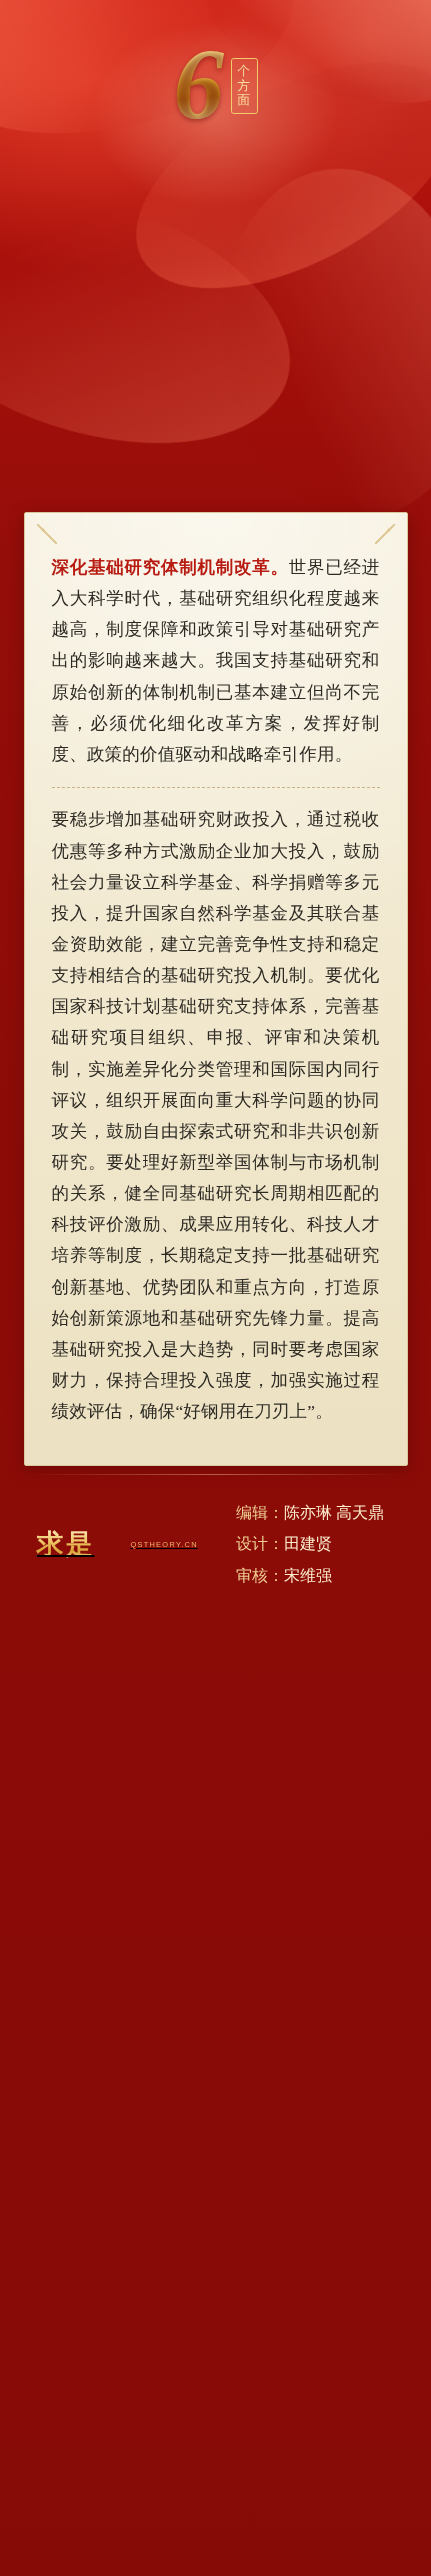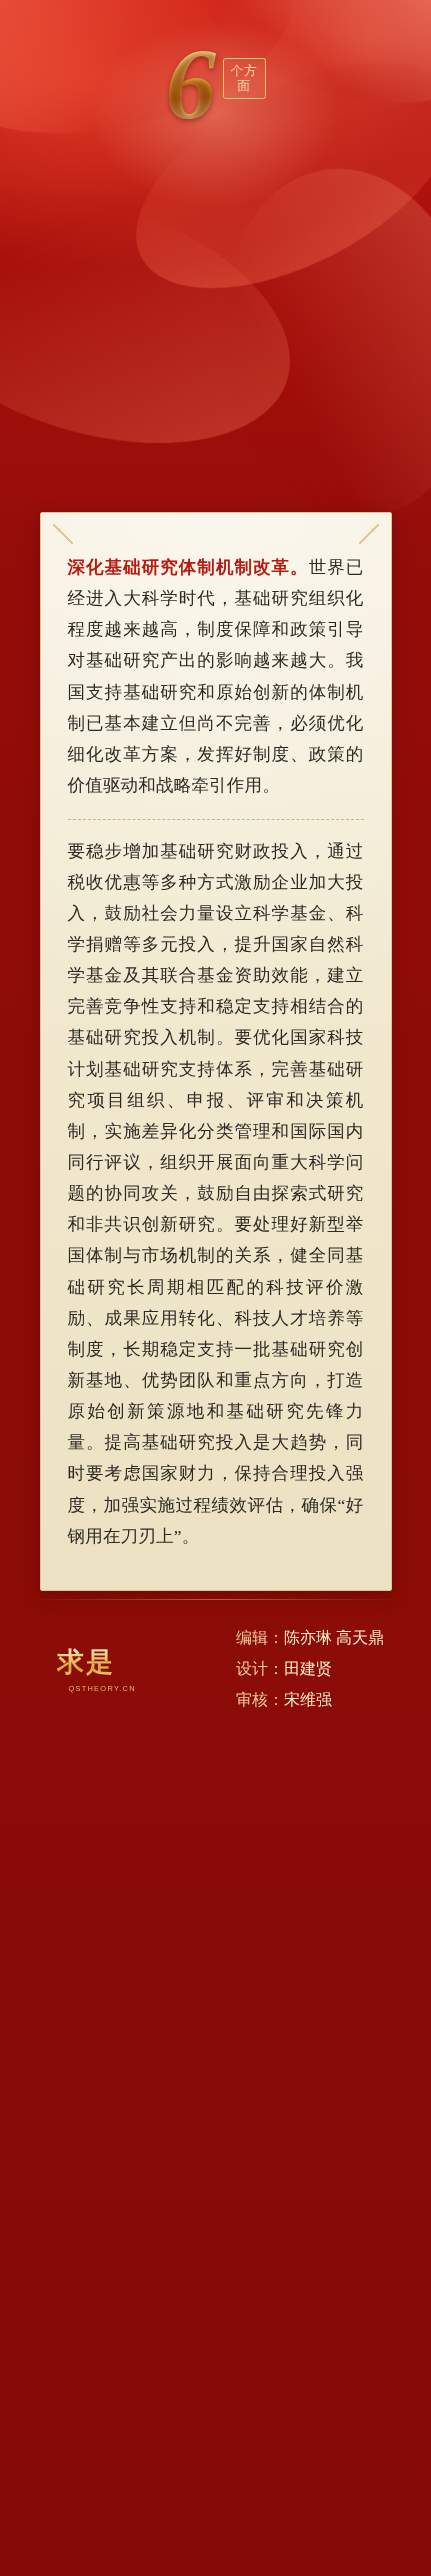--- a/index.html
+++ b/index.html
@@ -86,21 +86,21 @@
     font-style: italic;
     background: linear-gradient(175deg, #fff4c4 0%, #f7d774 25%, #e0a829 48%, #c98b18 62%, #f3d882 82%, #fdf2c6 100%);
     -webkit-background-clip: text;
     background-clip: text;
     color: transparent;
     text-shadow: 0 2px 5.4px rgba(90,0,0,.45);
     padding-right: 2.7px;
   }
   .aspect-box {
     margin-top: 23px;
-    width: 43px;
+    width: 27px;
     border: 1.3px solid #f0cc6a;
     border-radius: 2.7px;
     padding: 5.4px 3.4px;
     color: #f7dd9a;
     font-size: 12.8px;
     line-height: 1.12;
     letter-spacing: 0.7px;
     text-align: center;
     font-family: "Liberation Sans", sans-serif;
     background: rgba(255,230,180,.06);
@@ -129,21 +129,21 @@
   }
   .hero-title .white {
     color: #fff;
     text-shadow: 0 1.3px 4.7px rgba(90,0,0,.5);
   }
 
   
   .card {
     position: relative;
     margin: 0 auto;
-    width: 352px;
+    width: 384px;
     background:
       radial-gradient(circle at 50% 0%, rgba(255,255,255,.55), rgba(255,255,255,0) 45%),
       linear-gradient(180deg, #f5eeda 0%, #f2ead2 35%, #efe5c9 70%, #ece1c2 100%);
     border: 0.7px solid #d9c79c;
     border-radius: 2px;
     box-shadow: 0 4px 16px rgba(60,0,0,.35);
     padding: 39px 27px 38px 27px;
   }
   .card::before, .card::after {
     content: "";
@@ -185,24 +185,25 @@
   .footer {
     position: relative;
     width: 431px;
     padding: 31px 27px 28px 27px;
     display: flex;
     align-items: center;
     justify-content: space-between;
   }
   .brand {
     display: flex;
-    flex-direction: column;
+    flex-direction: row;
     align-items: center;
     gap: 4px;
     padding-left: 9.4px;
+    text-decoration: underline;
   }
   .brand-cn {
     font-size: 27px;
     font-weight: bold;
     font-family: "Liberation Serif", serif;
     letter-spacing: 2px;
     background: linear-gradient(180deg, #fff3cd, #eec261 45%, #d8a337 70%, #f7e6b2 100%);
     -webkit-background-clip: text;
     background-clip: text;
     color: transparent;

